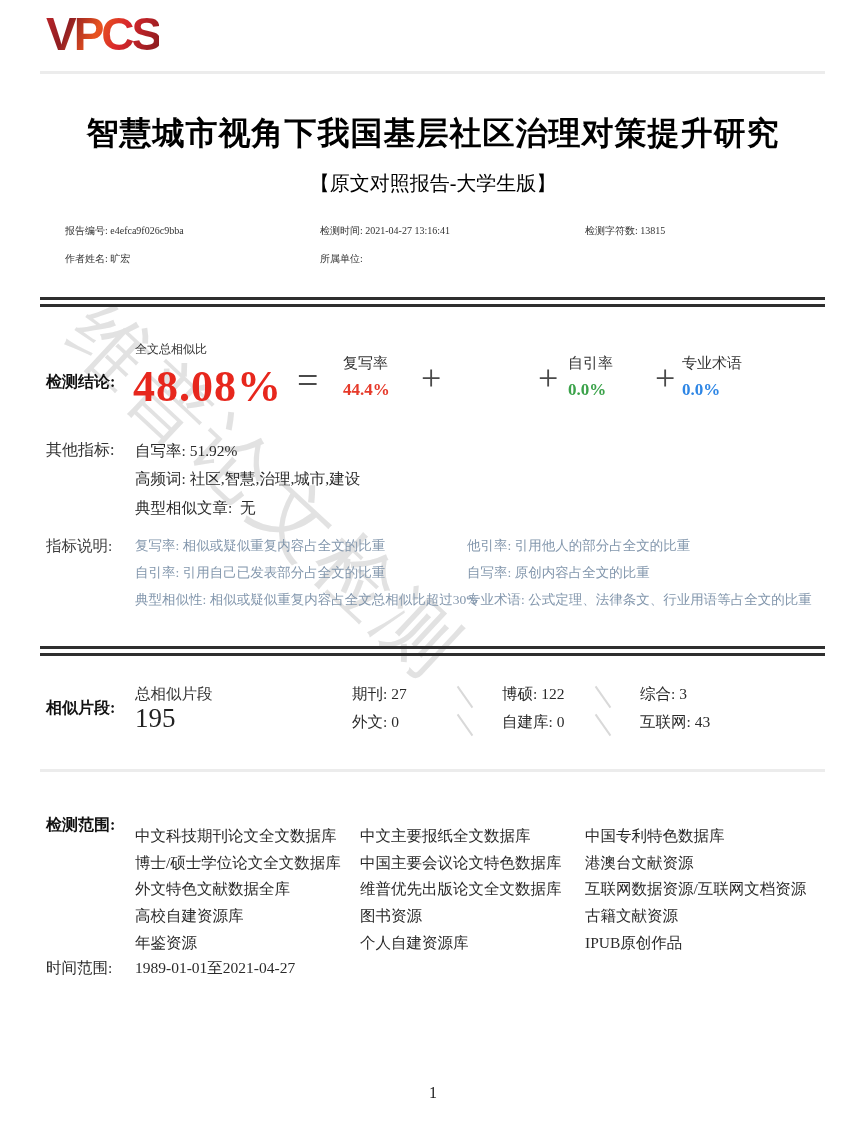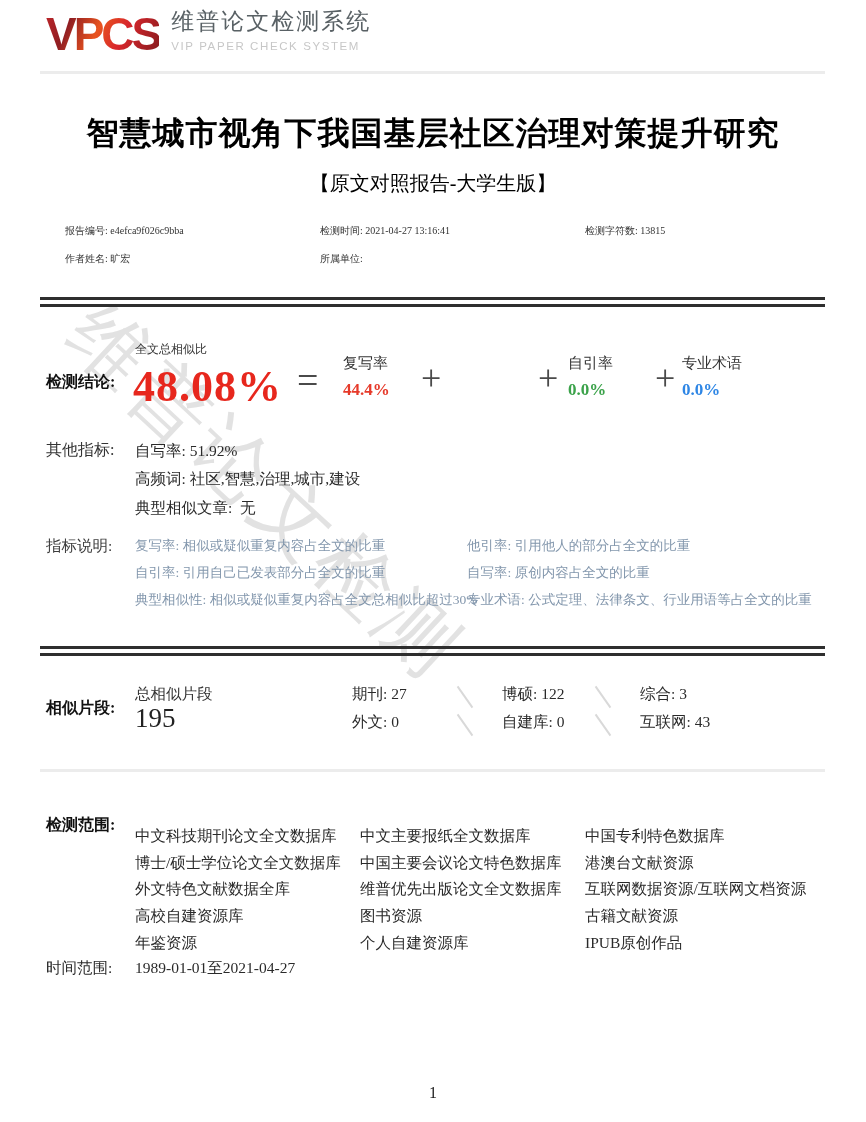--- a/index.html
+++ b/index.html
@@ -68,24 +68,20 @@
 <body>
 
 <div class="page">
 
   <div class="watermark">维普论文检测</div>
 
   <div class="logo">
     <div class="logo-mark">
       <span>VPCS</span>
       <span class="logo-plus">+</span>
-    </div>
-    <div class="logo-text">
-      <div class="logo-cn">维普论文检测系统</div>
-      <div class="logo-en">VIP PAPER CHECK SYSTEM</div>
     </div>
   </div>
   <div class="rule-light" style="top:71px"></div>
 
   <div class="title">智慧城市视角下我国基层社区治理对策提升研究</div>
   <div class="subtitle">【原文对照报告-大学生版】</div>
 
   <div class="meta-cell" style="left:65px;top:224px">
     <span>报告编号:</span>
     <span>e4efca9f026c9bba</span>

